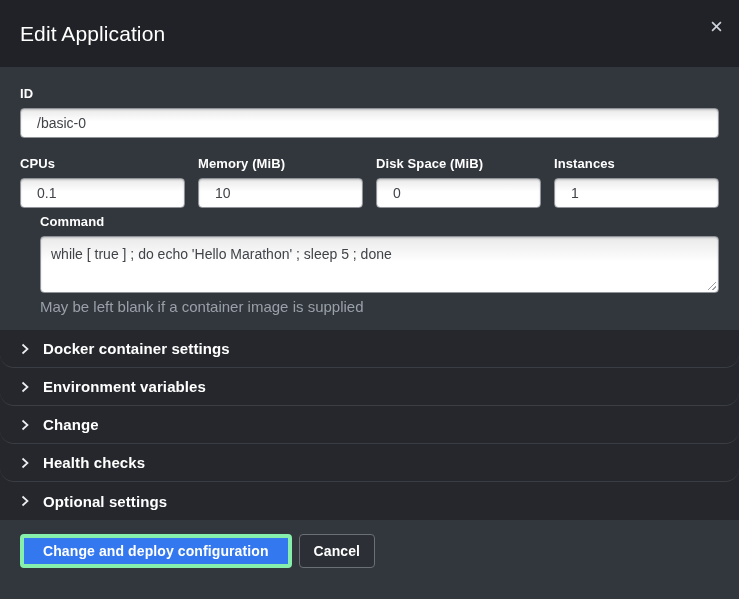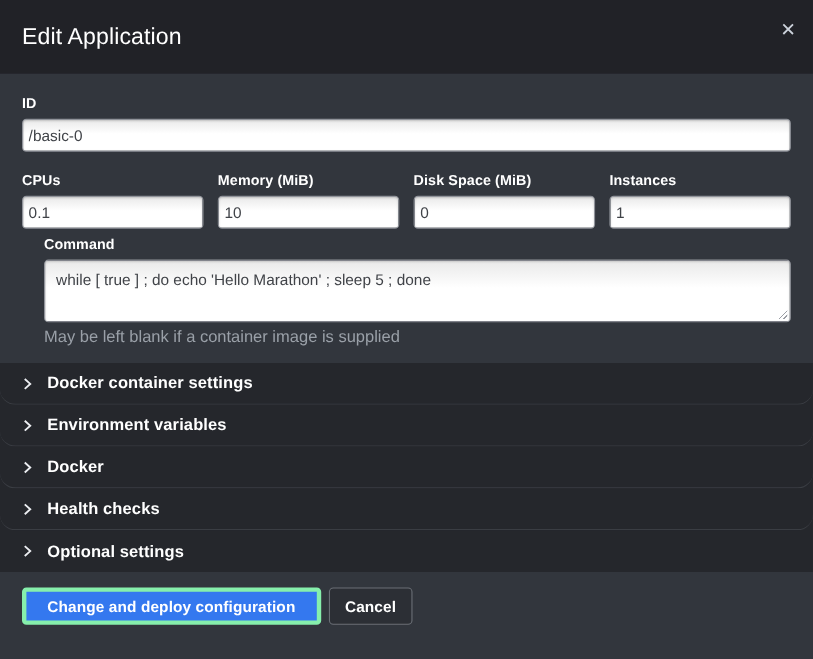--- a/index.html
+++ b/index.html
@@ -57,21 +57,21 @@
   }
   .text-input, .text-area {
     width: 100%;
     border: 1px solid #90939a;
     border-radius: 4px;
     background: linear-gradient(#e9e9e9, #ffffff 45%);
     box-shadow: inset 0 1px 2px rgba(0,0,0,0.18);
     color: #404348;
     font-family: "Liberation Sans", sans-serif;
     font-size: 14px;
-    padding: 0 5px;
+    padding: 0 16px;
     outline: none;
   }
   .text-input { height: 30px; }
   .resource-row {
     display: grid;
     grid-template-columns: 1fr 1fr 1fr 1fr;
     gap: 13px;
     margin-bottom: 6px;
   }
   .textarea-wrap { position: relative; }
@@ -225,21 +225,21 @@
       </span>
       <span class="section-label">Environment variables</span>
     </div>
 
     <div class="section-row">
       <span class="chevron">
         <svg width="10" height="12" viewBox="0 0 10 12">
             <path d="M2.5 1.5 L7.5 6 L2.5 10.5" fill="none" stroke="#eceef2" stroke-width="1.7"></path>
           </svg>
       </span>
-      <span class="section-label">Docker</span>
+      <span class="section-label">Change</span>
     </div>
 
     <div class="section-row">
       <span class="chevron">
         <svg width="10" height="12" viewBox="0 0 10 12">
             <path d="M2.5 1.5 L7.5 6 L2.5 10.5" fill="none" stroke="#eceef2" stroke-width="1.7"></path>
           </svg>
       </span>
       <span class="section-label">Health checks</span>
     </div>

